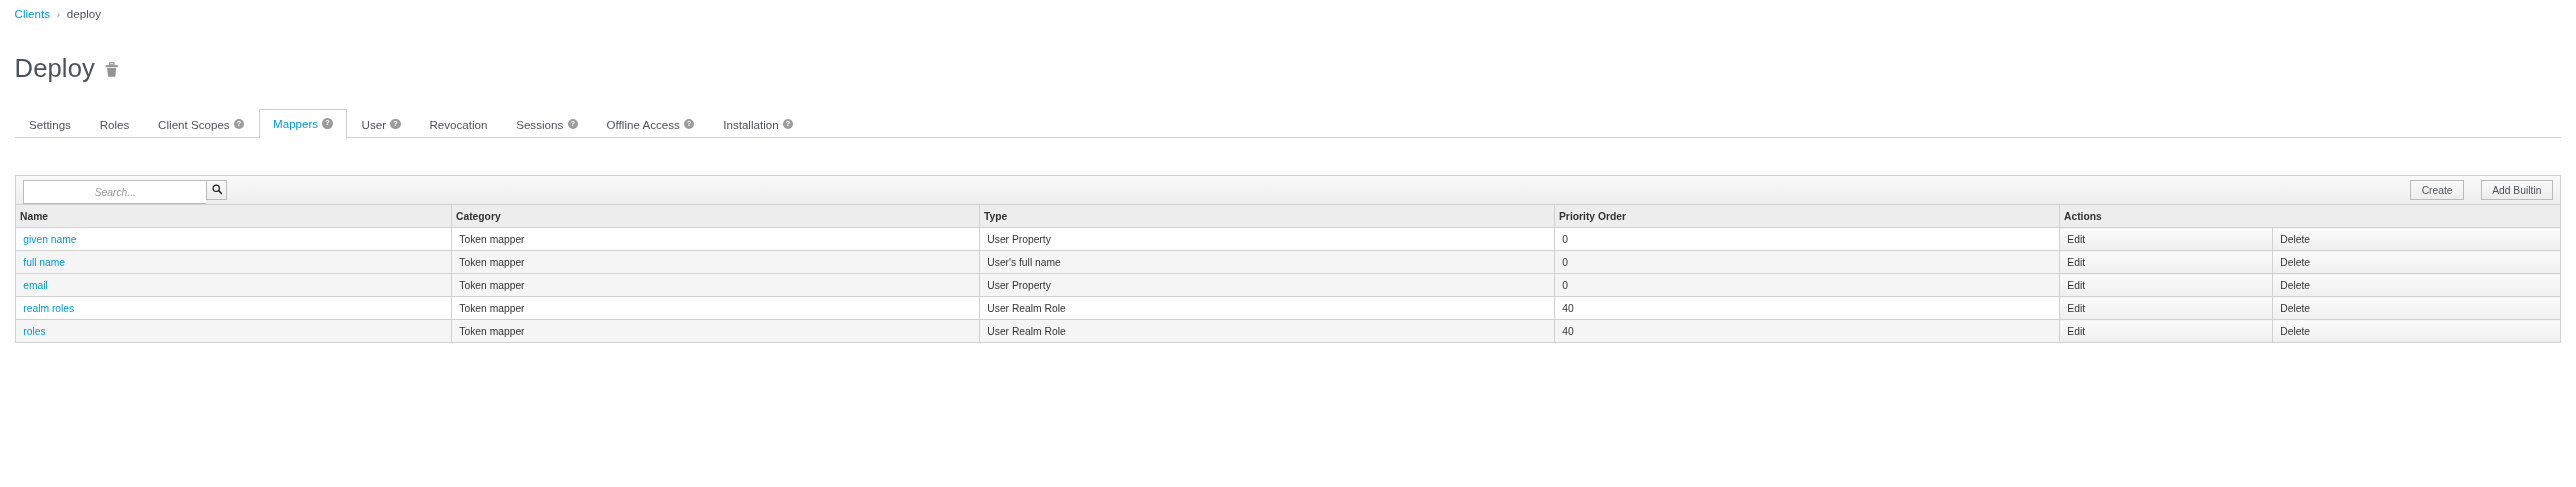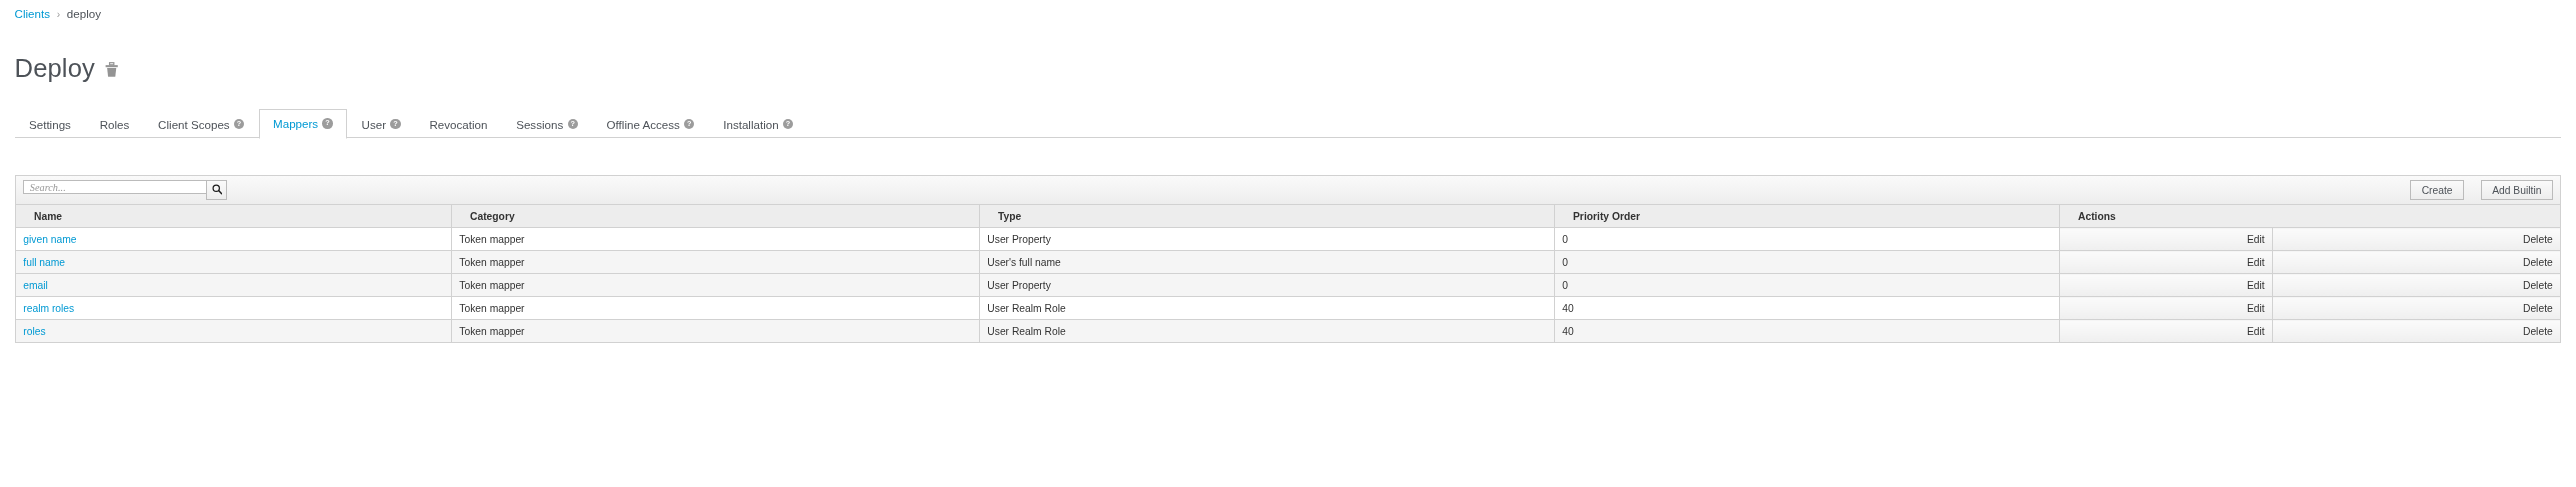--- a/index.html
+++ b/index.html
@@ -141,30 +141,31 @@
     justify-content: space-between;
     padding: 0 7.3px;
   }
   .search-group {
     display: flex;
     align-items: stretch;
     height: 20px;
   }
   .search-input {
     width: 183px;
-    height: 14px;
+    height: 24px;
     box-sizing: border-box;
     border: 0.6px solid #bbbbbb;
     border-right: none;
     background: #ffffff;
     padding: 0 5.5px;
     font-size: 10.3px;
-    font-family: Liberation Serif, serif;
+    font-family: Liberation Sans, sans-serif;
     color: #333333;
     outline: none;
+    text-align: center;
   }
   .search-input::placeholder {
     color: #999999;
     font-style: italic;
   }
   .search-btn {
     width: 21px;
     height: 20px;
     box-sizing: border-box;
     border: 0.6px solid #bbbbbb;
@@ -212,21 +213,21 @@
   }
   table.mappers th {
     background: #ededed;
     border: 0.6px solid #d1d1d1;
     border-top: none;
     text-align: left;
     font-weight: bold;
     color: #333333;
     font-size: 10.3px;
     height: 22.5px;
-    padding: 0 18px;
+    padding: 0 4px;
     box-sizing: border-box;
     white-space: nowrap;
     margin-left: 24px;
   }
   table.mappers td {
     border: 0.6px solid #d1d1d1;
     height: 23px;
     padding: 0 7.3px;
     box-sizing: border-box;
     color: #333333;
@@ -236,21 +237,21 @@
   }
   table.mappers tbody tr.odd td { background: #ffffff; }
   table.mappers tbody tr.even td { background: #f5f5f5; }
   td.name-cell a {
     color: #0099d3;
     text-decoration: none;
     cursor: pointer;
   }
   td.action-cell {
     padding: 0;
-    text-align: right;
+    text-align: left;
     background: linear-gradient(to bottom, #fbfbfb 0%, #efefef 100%) !important;
     cursor: pointer;
     color: #4d5258;
   }
   .col-name     { width: 436px; }
   .col-category { width: 528px; }
   .col-type     { width: 575px; }
   .col-priority { width: 505px; }
   .col-actions  { width: 213px; }
   .col-actions2 { width: 288px; }

